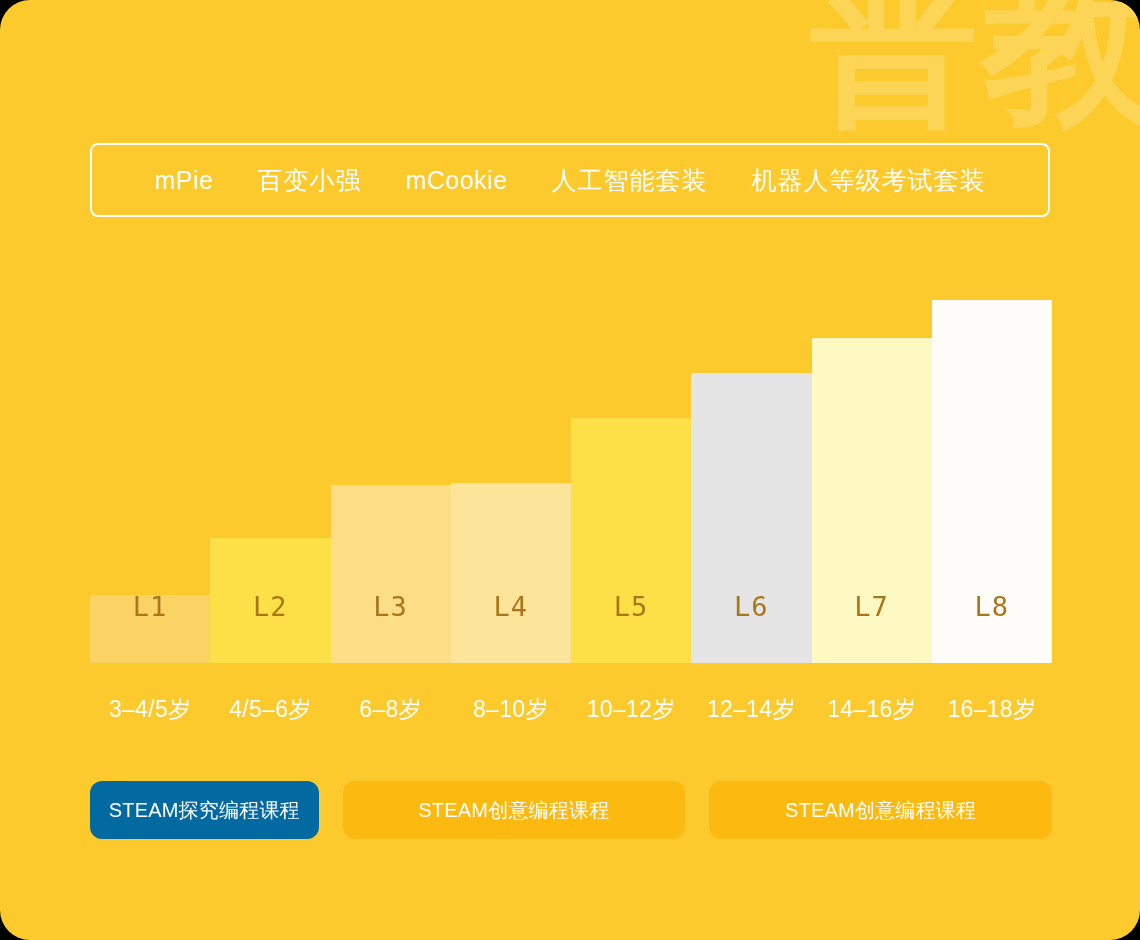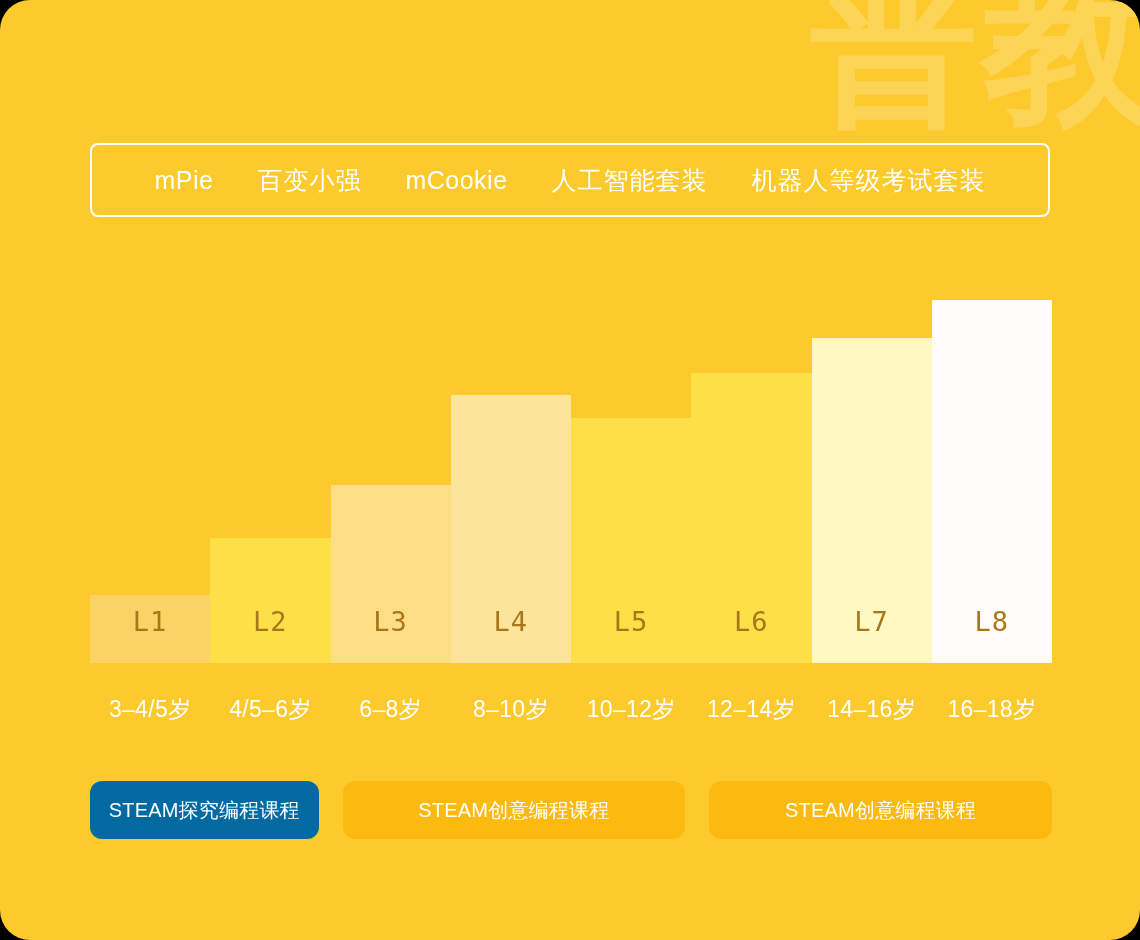--- a/index.html
+++ b/index.html
@@ -90,21 +90,21 @@
     width: 100%;
     position: relative;
     display: flex;
     align-items: flex-end;
     justify-content: center;
   }
   .bar-label {
     font-size: 27px;
     line-height: 1;
     color: #A9761A;
-    padding-bottom: 28px;
+    padding-bottom: 43px;
     font-family: "DejaVu Sans Mono", "Liberation Mono", monospace;
     letter-spacing: 1px;
     user-select: none;
   }
 
   
   .ages {
     position: absolute;
     left: 90px;
     top: 698px;
@@ -177,31 +177,31 @@
         <div class="bar" style="height: 125px; background: #fde047;">
           <span class="bar-label" style="color: rgb(169, 118, 26);">L2</span>
         </div>
       </div>
       <div class="bar-col">
         <div class="bar" style="height: 178px; background: rgb(252, 222, 134);">
           <span class="bar-label" style="color: rgb(169, 118, 26);">L3</span>
         </div>
       </div>
       <div class="bar-col">
-        <div class="bar" style="height: 268px; background: rgb(253, 228, 155);">
+        <div class="bar" style="height: 180px; background: rgb(253, 228, 155);">
           <span class="bar-label" style="color: rgb(169, 118, 26);">L4</span>
         </div>
       </div>
       <div class="bar-col">
         <div class="bar" style="height: 245px; background: #fde047;">
           <span class="bar-label" style="color: rgb(169, 118, 26);">L5</span>
         </div>
       </div>
       <div class="bar-col">
-        <div class="bar" style="height: 290px; background: #fde047;">
+        <div class="bar" style="height: 290px; background: #e5e5e5;">
           <span class="bar-label" style="color: rgb(169, 118, 26);">L6</span>
         </div>
       </div>
       <div class="bar-col">
         <div class="bar" style="height: 325px; background: #fef9c3;">
           <span class="bar-label" style="color: rgb(169, 118, 26);">L7</span>
         </div>
       </div>
       <div class="bar-col">
         <div class="bar" style="height: 363px; background: rgb(254, 252, 248);">

